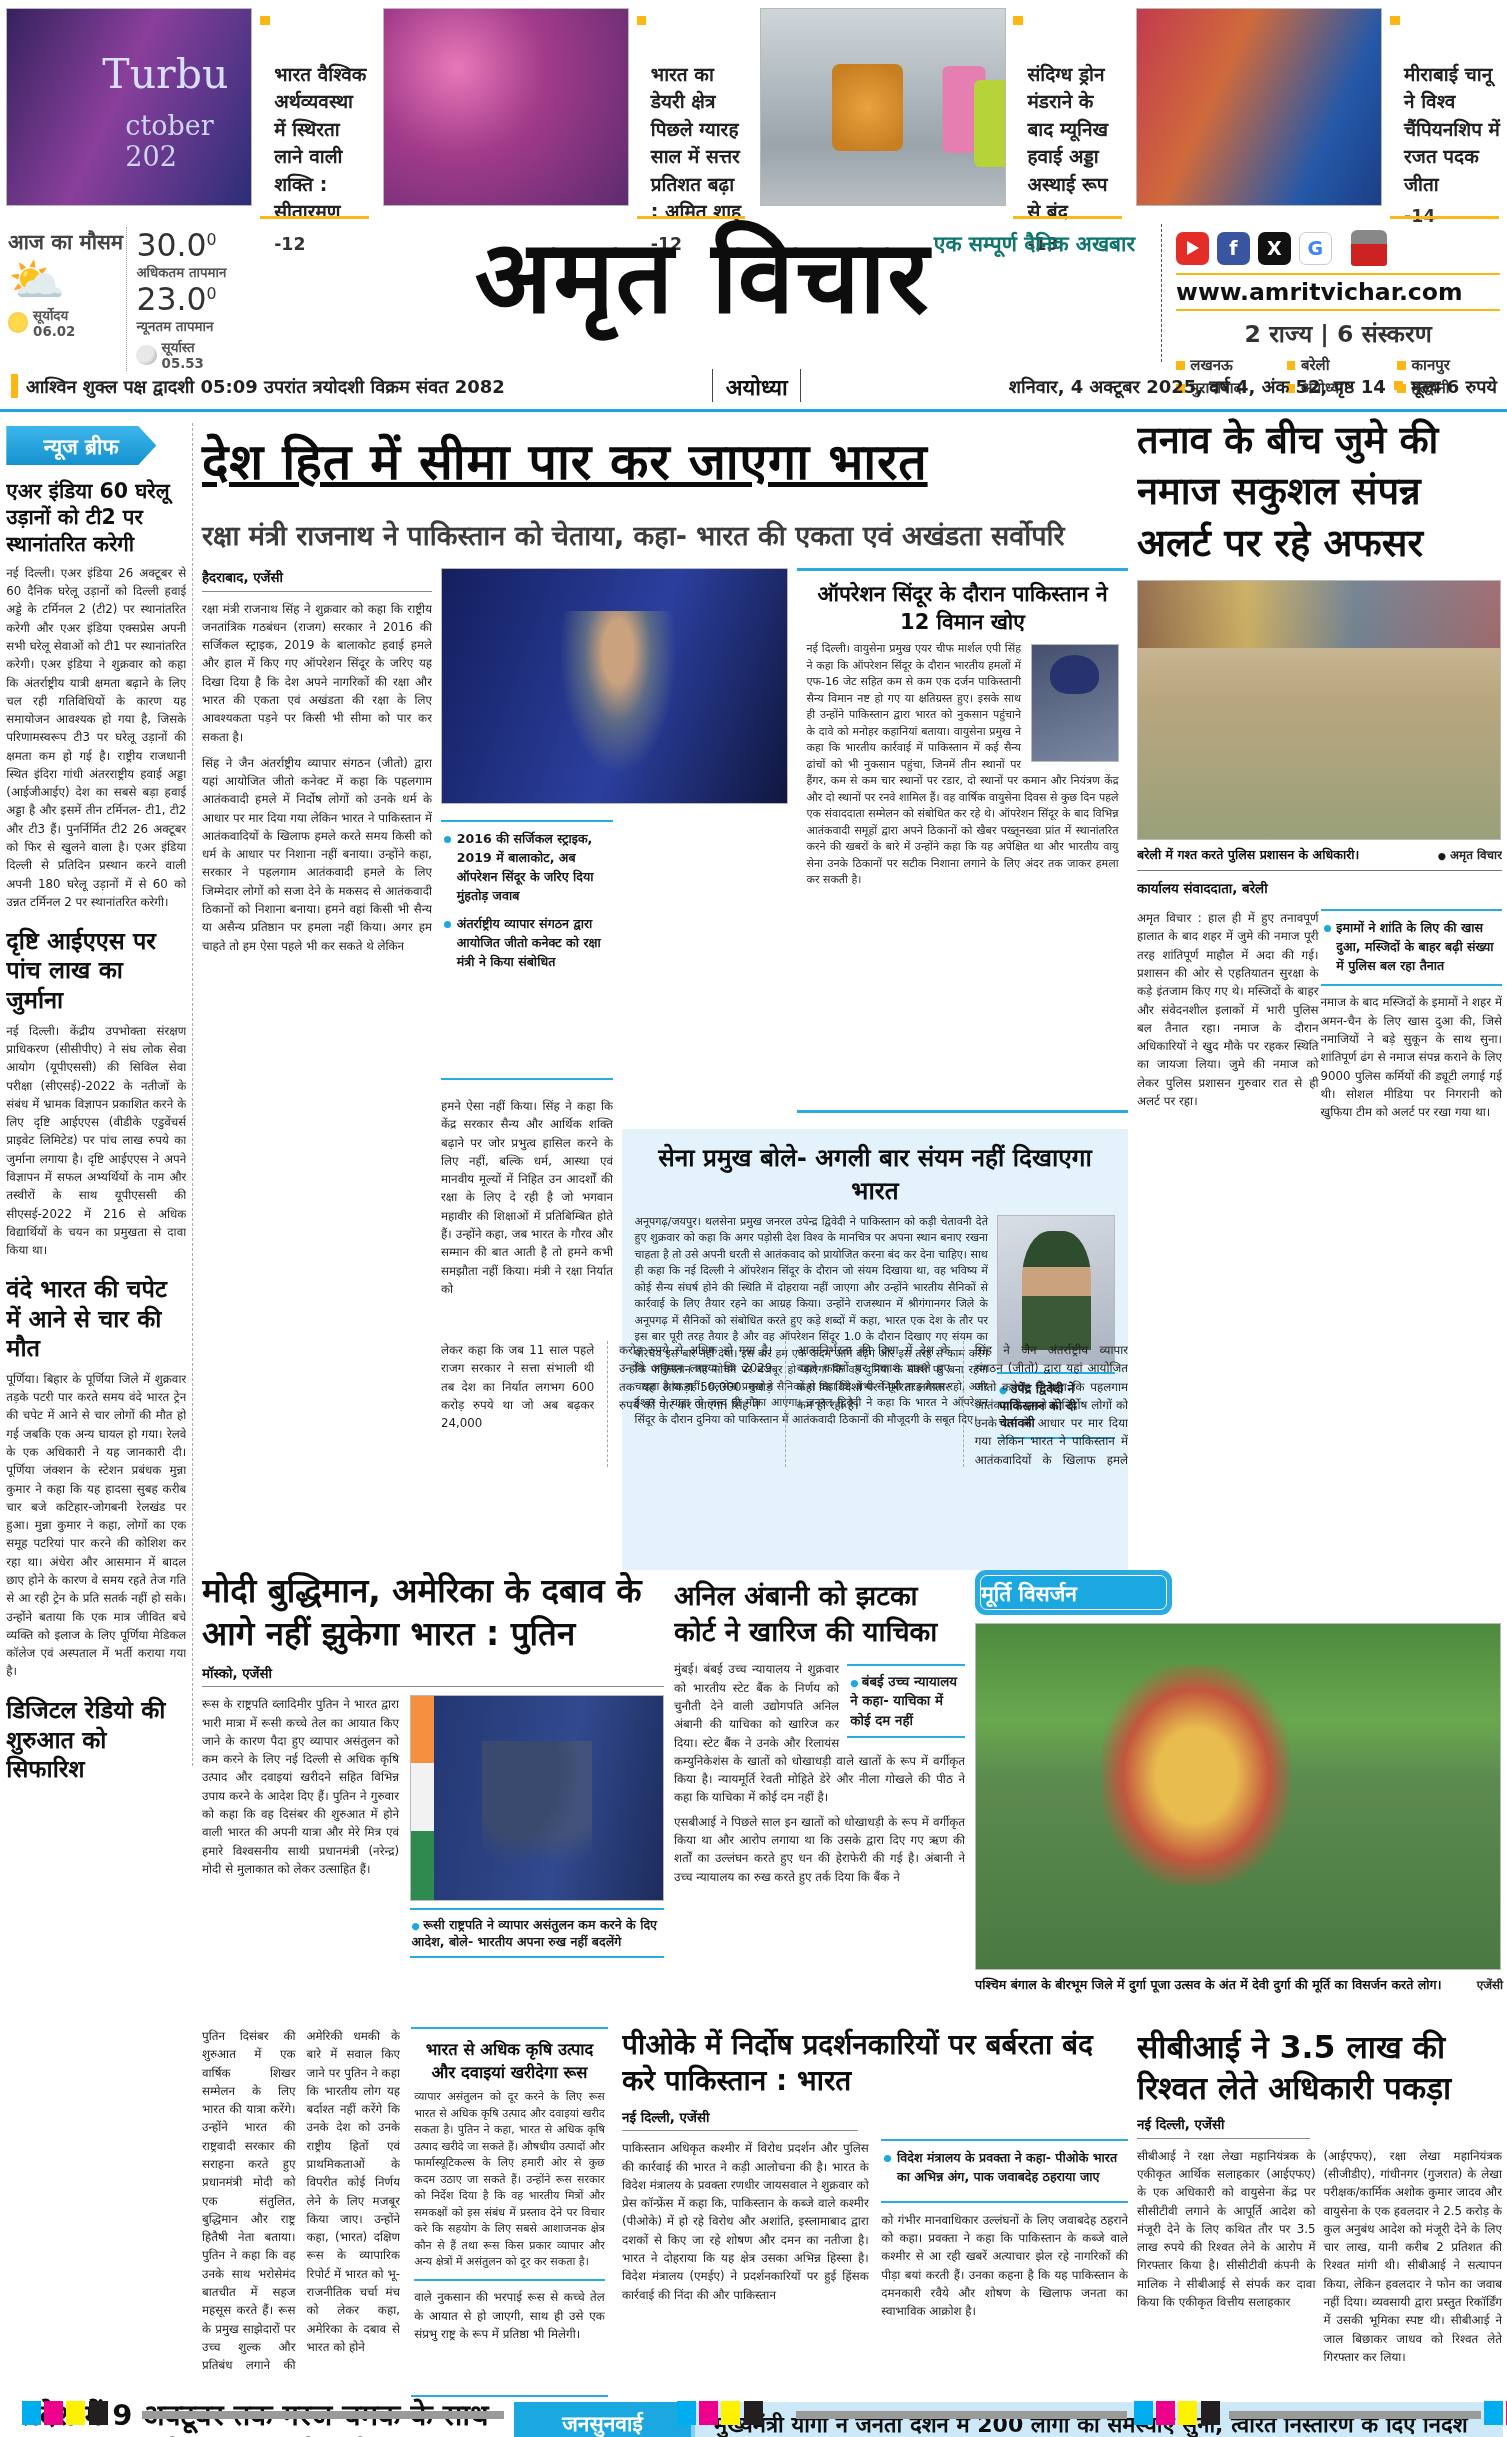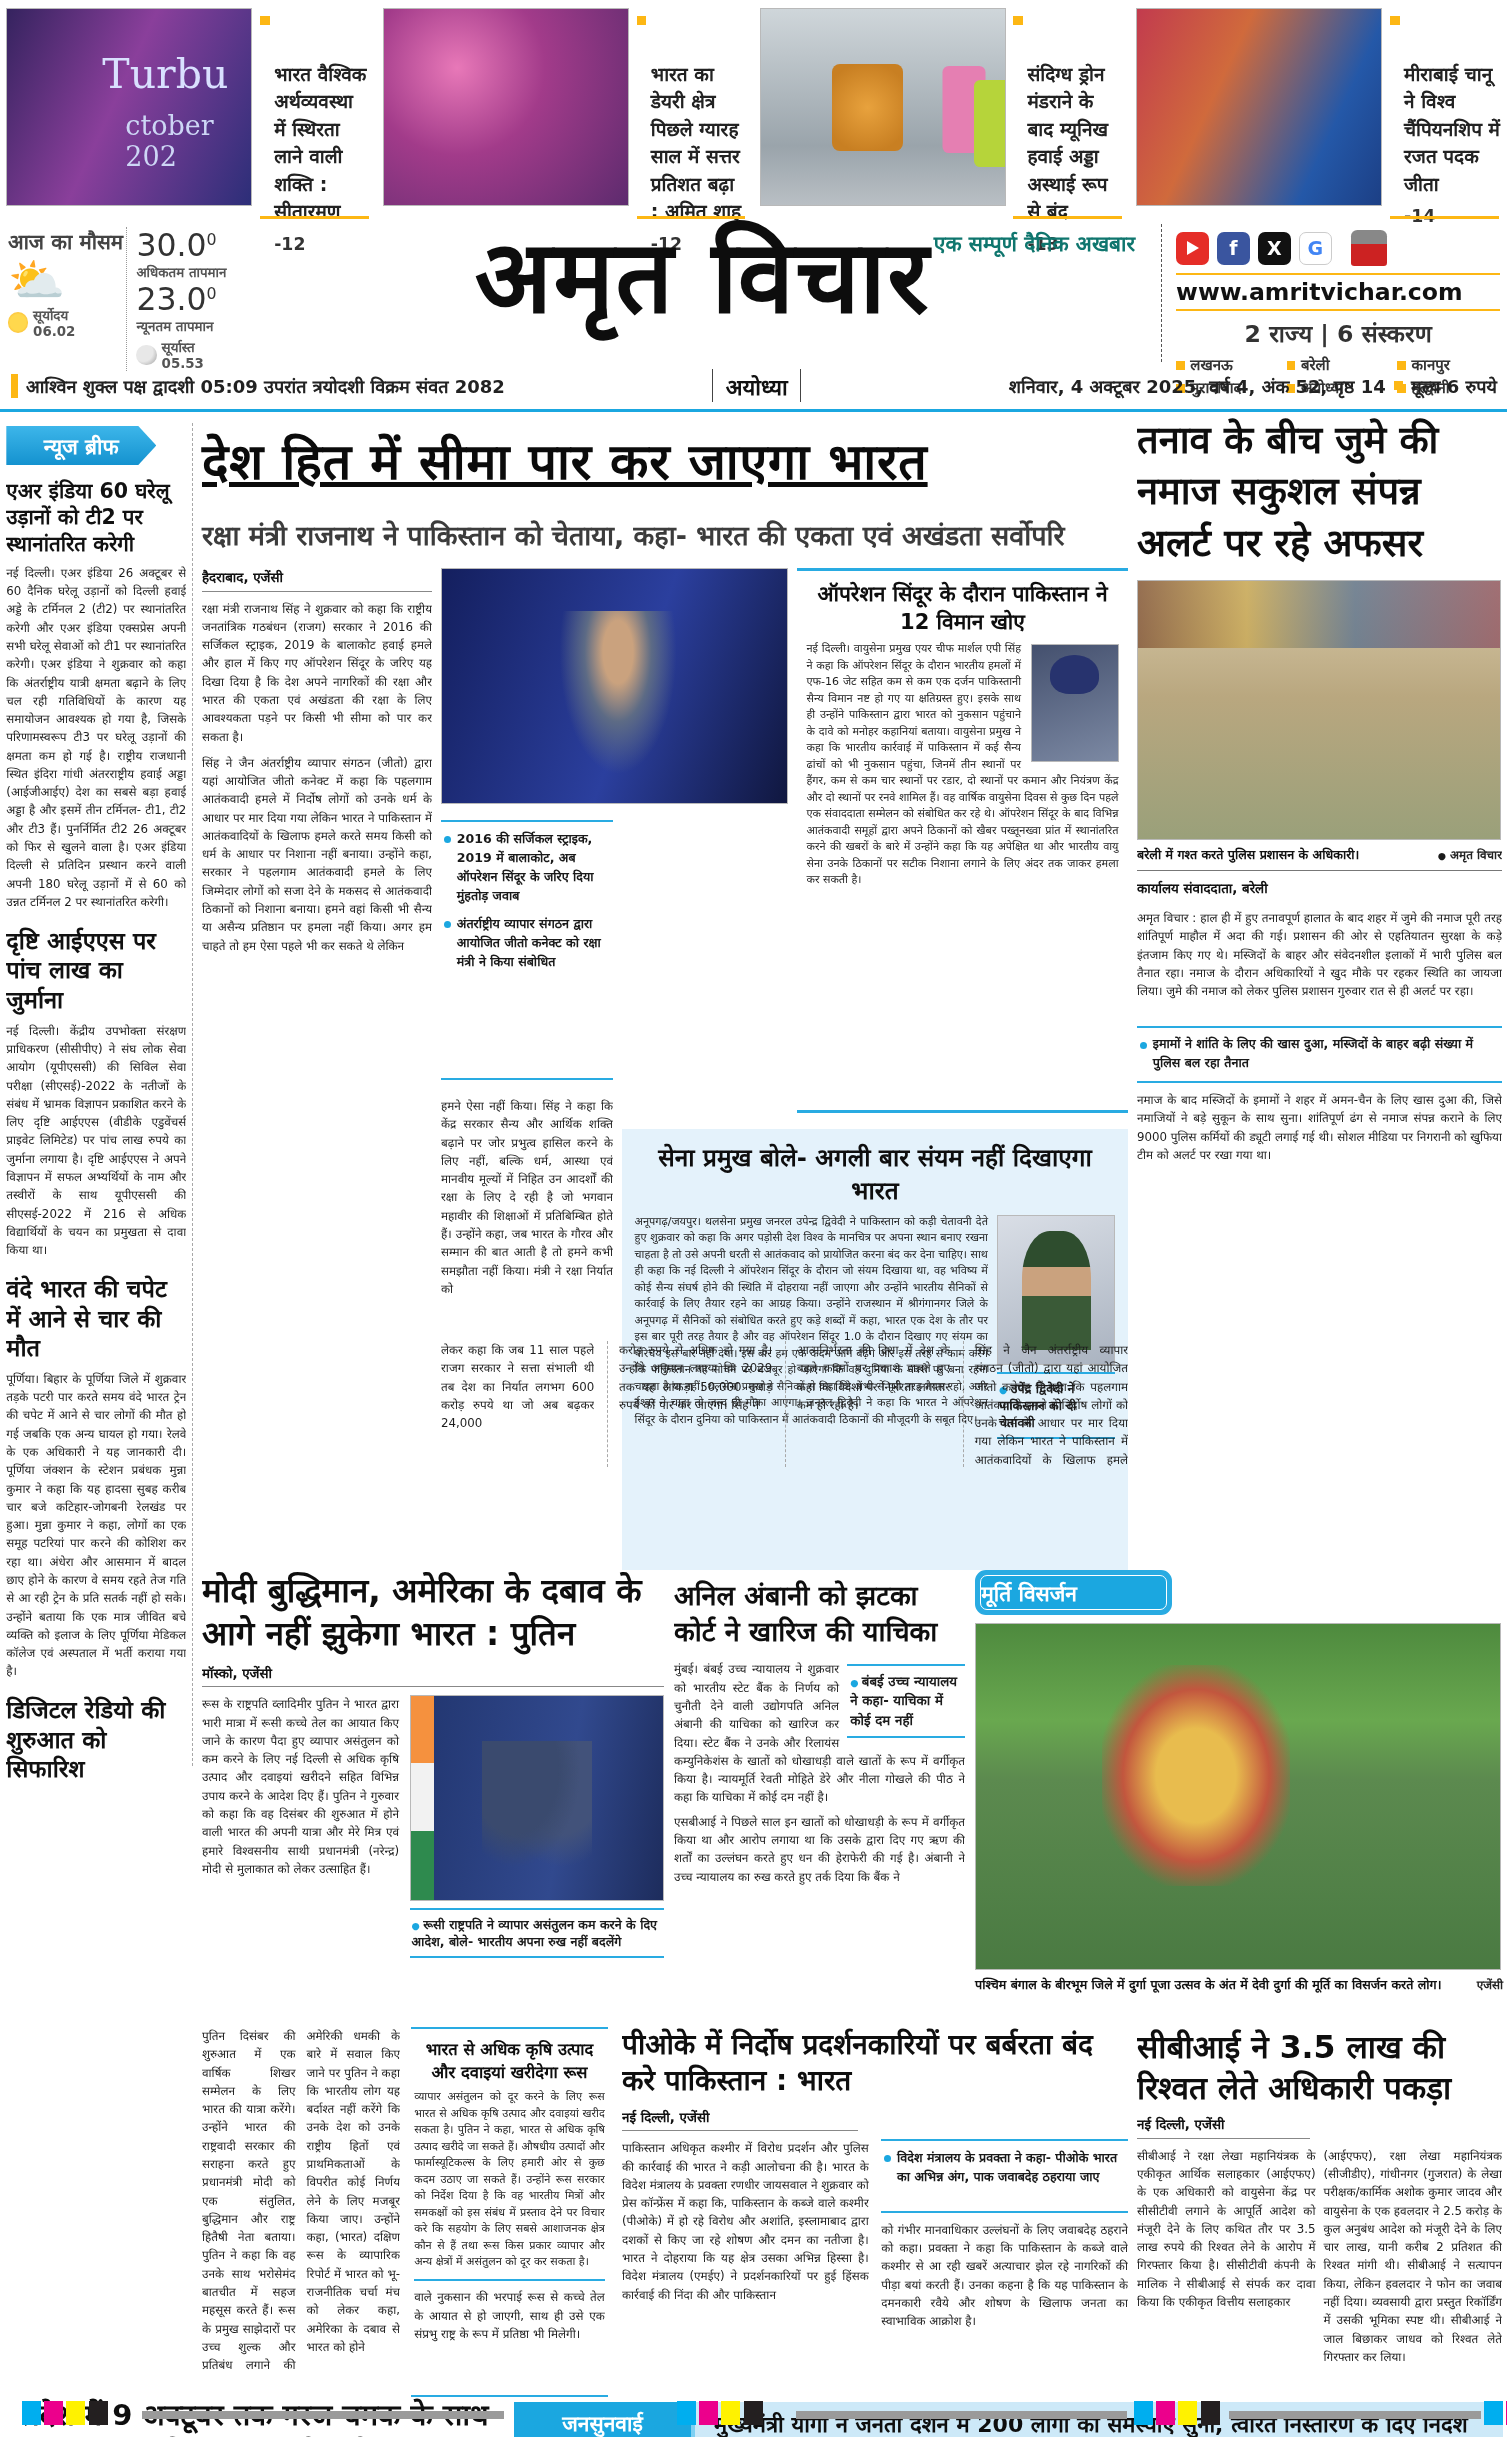--- a/index.html
+++ b/index.html
@@ -291,21 +291,21 @@
     </div>
 
     <div class="abs" style="left:1137px; top:3.2px; width:365px; height:906px; overflow:hidden;">
       <div class="sec-h" style="font-size:38px; line-height:1.35;">तनाव के बीच जुमे की नमाज सकुशल संपन्न अलर्ट पर रहे अफसर</div>
       <div class="photo ph-police" style="width:364px; height:260px; margin-top:11px;"></div>
       <div style="display:flex; justify-content:space-between; padding:6.3px 0; border-bottom:1.6px solid #777;">
         <span class="caption">बरेली में गश्त करते पुलिस प्रशासन के अधिकारी।</span>
         <span class="credit"><span class="cdot">●</span> <span>अमृत विचार</span></span>
       </div>
       <div class="dl" style="margin-top:7.9px; border-bottom:none;">कार्यालय संवाददाता, बरेली</div>
-      <div style="display:flex; gap:25px;flex-direction:column;">
+      <div style="display:flex; gap:2px;">
         <div class="body15 jt" style="flex:1;">अमृत विचार : हाल ही में हुए तनावपूर्ण हालात के बाद शहर में जुमे की नमाज पूरी तरह शांतिपूर्ण माहौल में अदा की गई। प्रशासन की ओर से एहतियातन सुरक्षा के कड़े इंतजाम किए गए थे। मस्जिदों के बाहर और संवेदनशील इलाकों में भारी पुलिस बल तैनात रहा। नमाज के दौरान अधिकारियों ने खुद मौके पर रहकर स्थिति का जायजा लिया। जुमे की नमाज को लेकर पुलिस प्रशासन गुरुवार रात से ही अलर्ट पर रहा।</div>
         <div style="flex:1;">
           <div class="bullbox" style="margin-bottom:7.9px;">
               <div class="bi" style="margin-bottom:0;">इमामों ने शांति के लिए की खास दुआ, मस्जिदों के बाहर बढ़ी संख्या में पुलिस बल रहा तैनात</div>
             </div>
           <div class="body15 jt">नमाज के बाद मस्जिदों के इमामों ने शहर में अमन-चैन के लिए खास दुआ की, जिसे नमाजियों ने बड़े सुकून के साथ सुना। शांतिपूर्ण ढंग से नमाज संपन्न कराने के लिए 9000 पुलिस कर्मियों की ड्यूटी लगाई गई थी। सोशल मीडिया पर निगरानी को खुफिया टीम को अलर्ट पर रखा गया था।</div>
         </div>
       </div>
     </div>
 
@@ -350,21 +350,21 @@
       <div class="body15 jt">वाले नुकसान की भरपाई रूस से कच्चे तेल के आयात से हो जाएगी, साथ ही उसे एक संप्रभु राष्ट्र के रूप में प्रतिष्ठा भी मिलेगी।</div>
     </div>
 
     <div class="abs" style="left:622px; top:1615px; width:506px; height:370px; overflow:hidden;">
       <div class="sec-h" style="font-size:28px; line-height:1.3;">पीओके में निर्दोष प्रदर्शनकारियों पर बर्बरता बंद करे पाकिस्तान : भारत</div>
       <div class="dl" style="margin-top:7.9px; width:236px;">नई दिल्ली, एजेंसी</div>
       <div style="display:flex; gap:12.6px;">
         <div class="body15 jt" style="flex:1;">पाकिस्तान अधिकृत कश्मीर में विरोध प्रदर्शन और पुलिस की कार्रवाई की भारत ने कड़ी आलोचना की है। भारत के विदेश मंत्रालय के प्रवक्ता रणधीर जायसवाल ने शुक्रवार को प्रेस कॉन्फ्रेंस में कहा कि, पाकिस्तान के कब्जे वाले कश्मीर (पीओके) में हो रहे विरोध और अशांति, इस्लामाबाद द्वारा दशकों से किए जा रहे शोषण और दमन का नतीजा है। भारत ने दोहराया कि यह क्षेत्र उसका अभिन्न हिस्सा है। विदेश मंत्रालय (एमईए) ने प्रदर्शनकारियों पर हुई हिंसक कार्रवाई की निंदा की और पाकिस्तान</div>
         <div style="flex:1;">
           <div class="bullbox" style="margin-bottom:7.9px;">
-              <div class="bi" style="margin-bottom:16px;">विदेश मंत्रालय के प्रवक्ता ने कहा- पीओके भारत का अभिन्न अंग, पाक जवाबदेह ठहराया जाए</div>
+              <div class="bi" style="margin-bottom:6px;">विदेश मंत्रालय के प्रवक्ता ने कहा- पीओके भारत का अभिन्न अंग, पाक जवाबदेह ठहराया जाए</div>
             </div>
           <div class="body15 jt">को गंभीर मानवाधिकार उल्लंघनों के लिए जवाबदेह ठहराने को कहा। प्रवक्ता ने कहा कि पाकिस्तान के कब्जे वाले कश्मीर से आ रही खबरें अत्याचार झेल रहे नागरिकों की पीड़ा बयां करती हैं। उनका कहना है कि यह पाकिस्तान के दमनकारी रवैये और शोषण के खिलाफ जनता का स्वाभाविक आक्रोश है।</div>
         </div>
       </div>
     </div>
 
     <div class="abs" style="left:1137px; top:1615px; width:365px; height:370px; overflow:hidden;">
       <div class="sec-h" style="font-size:31.5px; line-height:1.3;">सीबीआई ने 3.5 लाख की रिश्वत लेते अधिकारी पकड़ा</div>
       <div class="dl" style="margin-top:6.3px; width:173px;">नई दिल्ली, एजेंसी</div>
       <div style="display:flex; gap:8px;">

